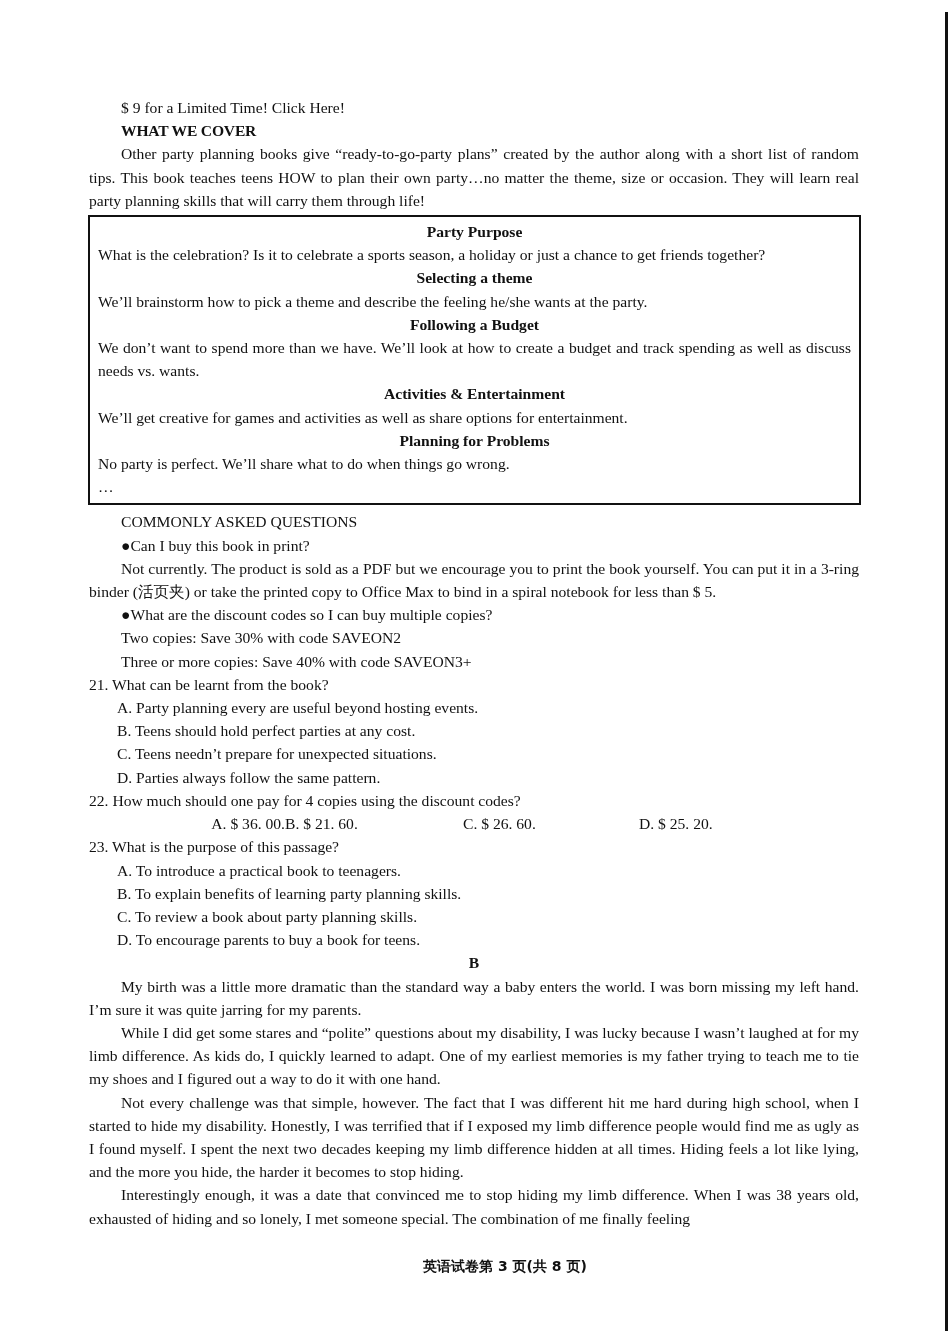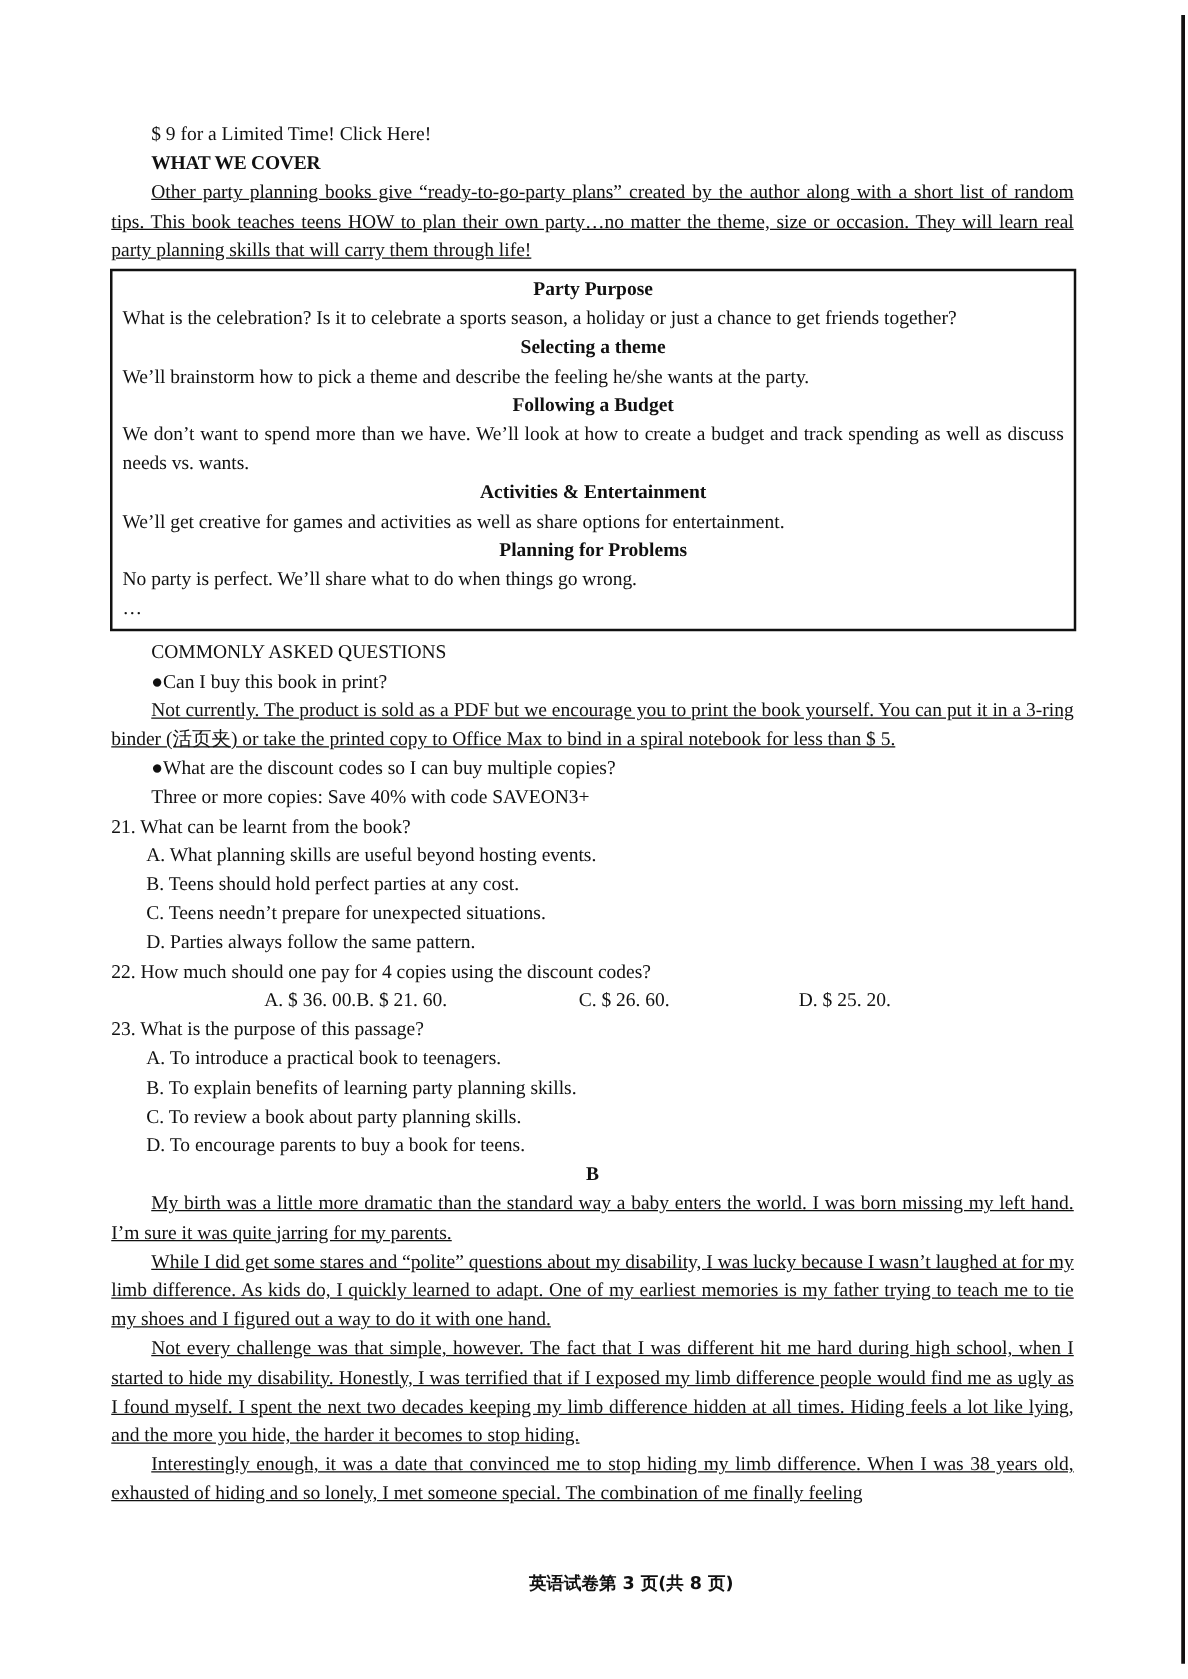--- a/index.html
+++ b/index.html
@@ -12,21 +12,21 @@
   .edge-line {
     position: absolute; right: 2px; top: 12px; bottom: 12px; width: 3px;
     background: #111;
   }
   .page {
     position: absolute; left: 89px; top: 96px; width: 770px;
   }
   .line { line-height: 23.2px; white-space: nowrap; }
   .wrap { line-height: 23.2px; text-align: justify; }
   .indent { padding-left: 32px; }
-  .para { text-indent: 32px; text-decoration: underline; }
+  .para { text-indent: 32px; }
   .head { font-weight: bold; letter-spacing: -0.2px; }
   .box {
     border: 2px solid #111; margin: 3px 0 5px -1px; padding: 3px 8px 5px 8px;
     width: 753px;
   }
   .box .sub { font-weight: bold; line-height: 23.2px; text-align: center; }
   .box .txt { line-height: 23.2px; }
   .opt { padding-left: 28px; line-height: 23.2px; }
   .opts-row { display: flex; padding-left: 28px; line-height: 23.2px; }
   .opts-row span { display: inline-block; }
@@ -71,25 +71,26 @@
       <div class="sub">Planning for Problems</div>
       <div class="txt">No party is perfect. We’ll share what to do when things go wrong.</div>
     </div>
     <div class="txt">…</div>
   </div>
 
   <div class="line indent">COMMONLY ASKED QUESTIONS</div>
   <div class="line indent">●Can I buy this book in print?</div>
   <div class="wrap para">Not currently. The product is sold as a PDF but we encourage you to print the book yourself. You can put it in a 3-ring binder (活页夹) or take the printed copy to Office Max to bind in a spiral notebook for less than $ 5.</div>
   <div class="line indent">●What are the discount codes so I can buy multiple copies?</div>
+  <div class="line indent">Two copies: Save 30% with code SAVEON2</div>
   <div class="line indent">Three or more copies: Save 40% with code SAVEON3+</div>
 
   <div>
     <div class="line">21. What can be learnt from the book?</div>
-    <div class="opt">A. What planning skills are useful beyond hosting events.</div>
+    <div class="opt">A. Party planning every are useful beyond hosting events.</div>
     <div class="opt">B. Teens should hold perfect parties at any cost.</div>
     <div class="opt">C. Teens needn’t prepare for unexpected situations.</div>
     <div class="opt">D. Parties always follow the same pattern.</div>
   </div>
 
   <div>
     <div class="line">22. How much should one pay for 4 copies using the discount codes?</div>
     <div class="opts-row">
       <span>A. $ 36. 00.</span>
       <span>B. $ 21. 60.</span>

